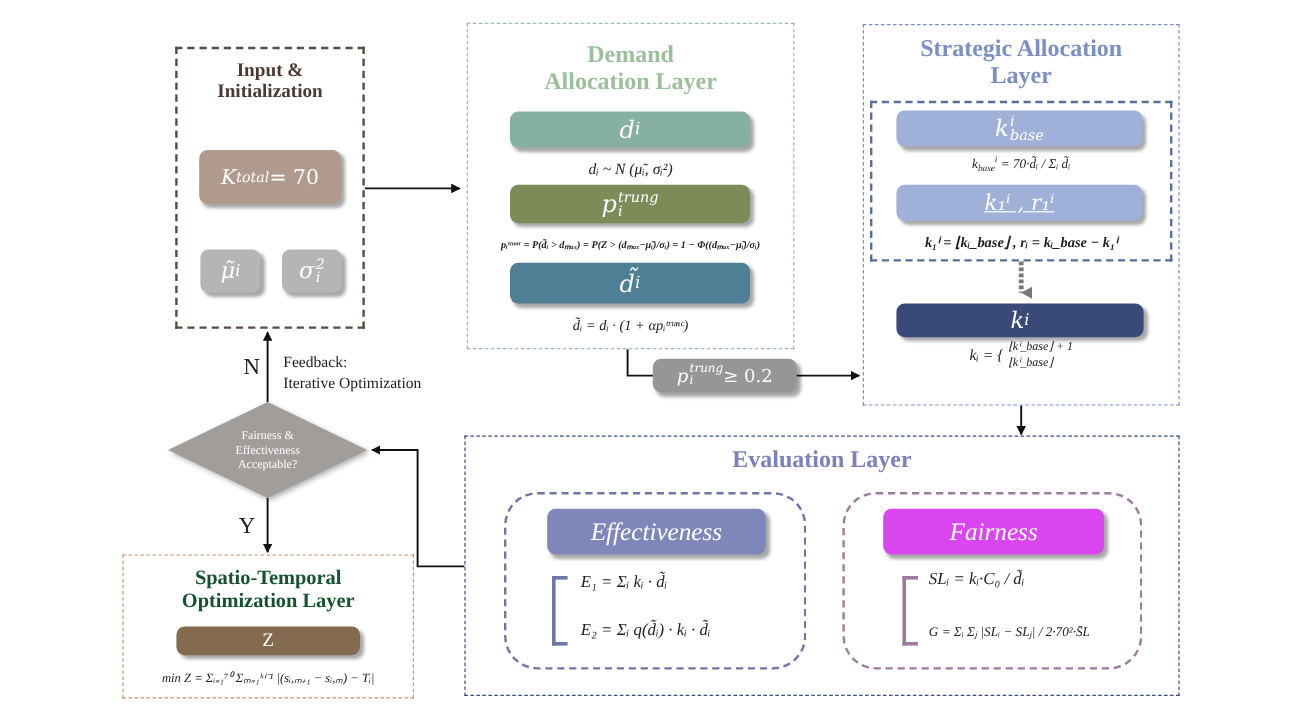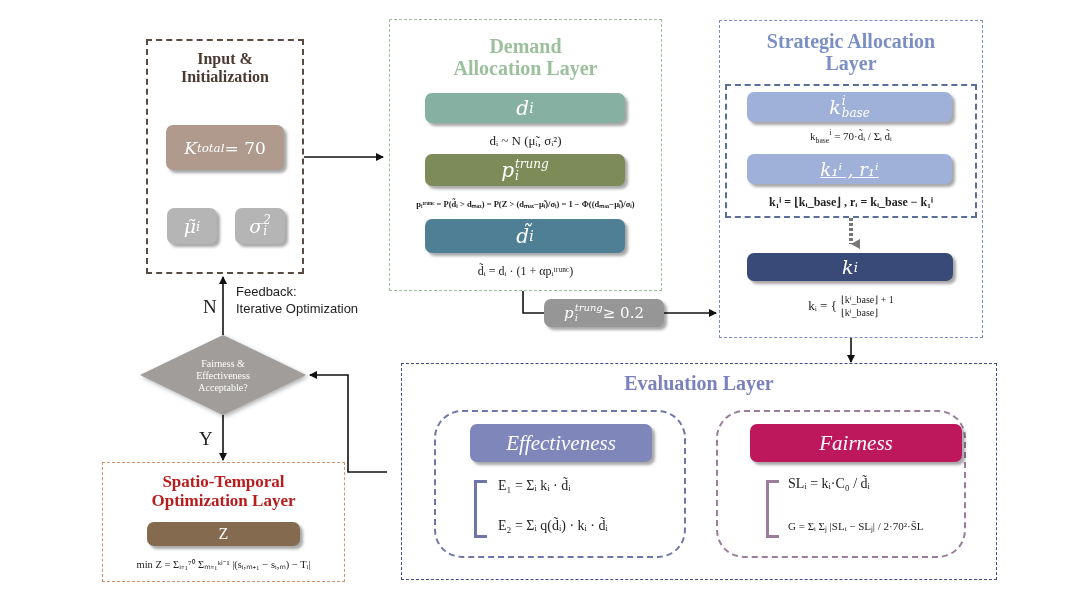--- a/index.html
+++ b/index.html
@@ -7,21 +7,21 @@
          font-family:"Liberation Serif", serif; color:#222; }
   .abs { position:absolute; }
   .layer { position:absolute; box-sizing:border-box; }
   .title { position:absolute; left:0; right:0; text-align:center; font-weight:bold;
            font-family:"Liberation Serif", serif; line-height:1.1; }
   .pill { position:absolute; box-sizing:border-box; border-radius:7px; color:#fff;
           display:flex; align-items:center; justify-content:center;
           box-shadow:3px 3px 3px rgba(0,0,0,0.35);
           font-family:"DejaVu Serif", serif; font-style:italic; }
   .formula { position:absolute; left:0; right:0; text-align:center;
-             font-family:"Liberation Serif", serif; color:#222; white-space:nowrap; }
+             font-family:"Liberation Serif", serif; font-style:italic; color:#222; white-space:nowrap; }
   .plain { font-style:normal; }
   sub, sup { font-size:70%; }
   .label { position:absolute; white-space:nowrap; }
   svg { position:absolute; left:0; top:0; overflow:visible; }
 </style>
 </head>
 <body>
 
 <svg width="1082" height="602">
   <defs>
@@ -125,59 +125,59 @@
     </div>
     <div class="pill" style="left:20px; top:68px; width:205px; height:30px; background:#9fb1d8; font-size:18px;text-decoration:underline;">
       <span>k₁ⁱ , r₁ⁱ</span>
     </div>
     <div class="formula" style="top:107px; font-size:12px; font-weight:bold;">k₁ⁱ = ⌊kᵢ_base⌋ , rᵢ = kᵢ_base − k₁ⁱ</div>
   </div>
   <div class="pill" style="left:27px; top:232px; width:206px; height:28px; background:#394a78; font-size:19px;">
     <span>k</span>
       <sub>i</sub>
   </div>
-  <div class="formula" style="top:272px; font-size:10px; display:flex; justify-content:center; align-items:center; gap:4px;">
+  <div class="formula" style="top:262px; font-size:10px; display:flex; justify-content:center; align-items:center; gap:4px;">
     <span style="font-size:13px;">kᵢ = {</span>
     <span style="display:inline-flex; flex-direction:column; text-align:left; line-height:13px;">
       <span>⌊kⁱ_base⌋ + 1</span>
       <span>⌊kⁱ_base⌋</span>
     </span>
   </div>
 </div>
 
-<div class="layer" style="left:401px; top:363px; width:596px; height:217px; border:1.5px dashed #3a4f80;padding-left:36px;">
+<div class="layer" style="left:387px; top:363px; width:596px; height:217px; border:1.5px dashed #3a4f80;padding-left:36px;">
   <div class="title" style="top:8px; font-size:20px; color:#7b82bb;">Evaluation Layer</div>
 
   <div class="layer" style="left:32px; top:46px; width:252px; height:148px; border:2px dashed #6e76a8; border-radius:28px;">
     <div class="pill" style="left:34px; top:12px; width:182px; height:38px; background:#7f86ba; font-family:'Liberation Serif', serif; font-size:21px;">Effectiveness</div>
     <div class="abs" style="left:38px; top:68px; width:10px; height:52px; border:3px solid #6e76a8; border-right:none;"></div>
     <div class="label formula" style="left:62px; right:auto; top:66px; font-size:14px; text-align:left;">E₁ = Σᵢ kᵢ · d̃ᵢ</div>
     <div class="label formula" style="left:62px; right:auto; top:106px; font-size:14px; text-align:left;">E₂ = Σᵢ q(d̃ᵢ) · kᵢ · d̃ᵢ</div>
   </div>
 
   <div class="layer" style="left:314px; top:46px; width:250px; height:148px; border:2px dashed #9c7c9c; border-radius:28px;">
-    <div class="pill" style="left:32px; top:12px; width:212px; height:38px; background:#be185d; font-family:'Liberation Serif', serif; font-size:21px;">Fairness</div>
+    <div class="pill" style="left:32px; top:12px; width:184px; height:38px; background:#d946ef; font-family:'Liberation Serif', serif; font-size:21px;">Fairness</div>
     <div class="abs" style="left:48px; top:68px; width:10px; height:52px; border:3px solid #9c7c9c; border-right:none;"></div>
     <div class="label formula" style="left:70px; right:auto; top:64px; font-size:14px; text-align:left;">SLᵢ = kᵢ·C₀ / d̃ᵢ</div>
     <div class="label formula" style="left:70px; right:auto; top:106px; font-size:11px; text-align:center;">G = Σᵢ Σⱼ |SLᵢ − SLⱼ| / 2·70²·S̄L</div>
   </div>
 </div>
 
 <div class="abs" style="left:170px; top:358px; width:106px; text-align:center; color:#fff; font-size:10px; line-height:12px; font-family:'Liberation Serif', serif;">
   <div>Fairness &amp;</div>
   <div>Effectiveness</div>
   <div>Acceptable?</div>
 </div>
 <div class="label" style="left:203px; top:296px; font-size:19px;">N</div>
 <div class="label" style="left:199px; top:428px; font-size:19px;">Y</div>
-<div class="label" style="left:236px; top:283px; font-size:13px; line-height:17px; font-family:Liberation Sans, sans-serif;">
+<div class="label" style="left:236px; top:293px; font-size:13px; line-height:17px; font-family:Liberation Serif, serif;">
   <div>Feedback:</div>
   <div>Iterative Optimization</div>
 </div>
 
 <div class="layer" style="left:102px; top:462px; width:243px; height:120px; border:1.5px dashed #d0946c;">
-  <div class="title" style="top:10px; font-size:17px; color:#b91c1c;">
+  <div class="title" style="top:10px; font-size:17px; color:#14532d;">
     <div>Spatio-Temporal</div>
     <div>Optimization Layer</div>
   </div>
   <div class="pill" style="left:44px; top:59px; width:153px; height:24px; background:#846a4e; font-style:normal; font-family:'Liberation Serif', serif; font-size:16px;">Z</div>
   <div class="formula" style="top:94px; font-size:10.5px;">min Z = Σᵢ₌₁⁷⁰ Σₘ₌₁ᵏⁱ⁻¹ |(sᵢ,ₘ₊₁ − sᵢ,ₘ) − Tᵢ|</div>
 </div>
 
 </body></html>

